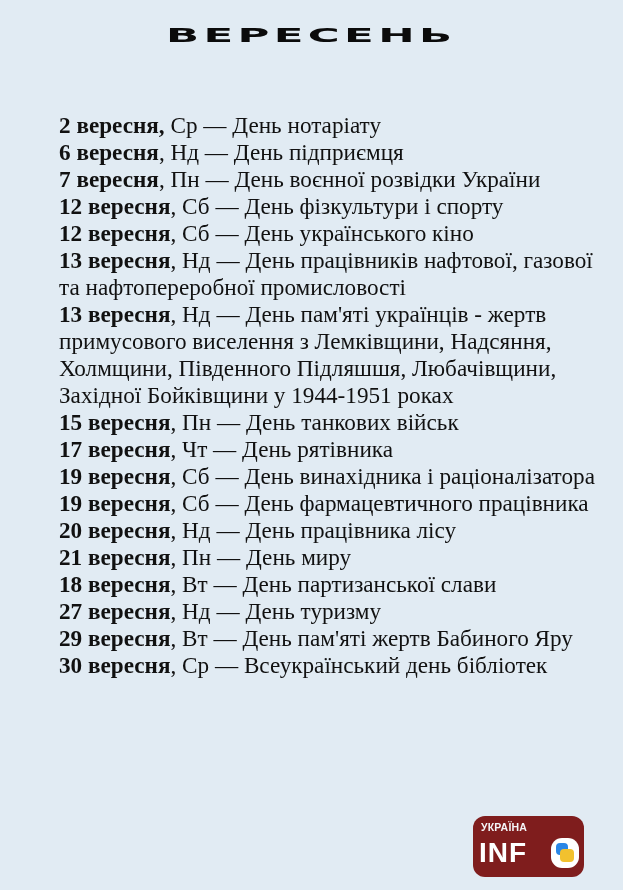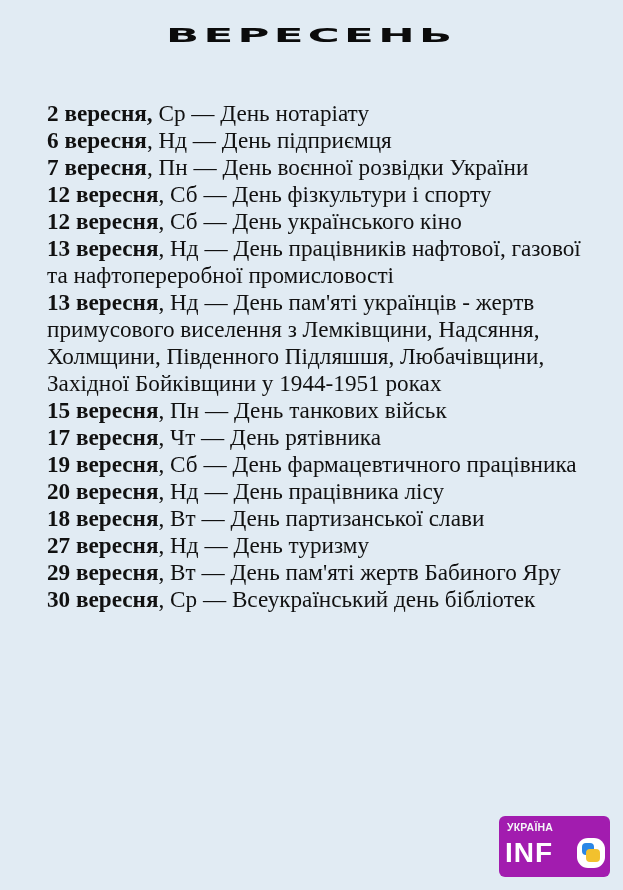--- a/index.html
+++ b/index.html
@@ -32,41 +32,41 @@
     }
     .title span {
       display: inline-block;
       transform: scaleX(1.45);
     }
     .list {
       position: absolute;
       top: 96px;
       left: 43px;
       width: 560px;
-      margin: 4px;
+      margin: 16px;
       padding: 0;
       list-style: none;
       font-size: 23.2px;
       line-height: 27px;
     }
     .entry {
       margin: 0;
       padding: 0;
     }
     .date {
       font-weight: bold;
     }
     .logo {
       position: absolute;
-      left: 499px;
+      left: 473px;
       top: 816px;
       width: 111px;
       height: 61px;
-      background: #a21caf;
-      border-radius: 6px;
+      background: #7f1d1d;
+      border-radius: 12px;
     }
     .logo-top {
       position: absolute;
       left: 8px;
       top: 5px;
       font-family: "Liberation Sans", sans-serif;
       font-weight: bold;
       font-size: 10.5px;
       color: #f4f6f8;
       letter-spacing: 0.2px;
@@ -118,22 +118,24 @@
 <ul class="list">
   <li class="entry"><span class="date">2 вересня,</span><span> Ср — День нотаріату</span></li>
   <li class="entry"><span class="date">6 вересня</span><span>, Нд — День підприємця</span></li>
   <li class="entry"><span class="date">7 вересня</span><span>, Пн — День воєнної розвідки України</span></li>
   <li class="entry"><span class="date">12 вересня</span><span>, Сб — День фізкультури і спорту</span></li>
   <li class="entry"><span class="date">12 вересня</span><span>, Сб — День українського кіно</span></li>
   <li class="entry"><span class="date">13 вересня</span><span>, Нд — День працівників нафтової, газової та нафтопереробної промисловості</span></li>
   <li class="entry"><span class="date">13 вересня</span><span>, Нд — День пам'яті українців - жертв примусового виселення з Лемківщини, Надсяння, Холмщини, Південного Підляшшя, Любачівщини, Західної Бойківщини у 1944-1951 роках</span></li>
   <li class="entry"><span class="date">15 вересня</span><span>, Пн — День танкових військ</span></li>
   <li class="entry"><span class="date">17 вересня</span><span>, Чт — День рятівника</span></li>
+  <li class="entry"><span class="date">19 вересня</span><span>, Сб — День винахідника і раціоналізатора</span></li>
   <li class="entry"><span class="date">19 вересня</span><span>, Сб — День фармацевтичного працівника</span></li>
   <li class="entry"><span class="date">20 вересня</span><span>, Нд — День працівника лісу</span></li>
+  <li class="entry"><span class="date">21 вересня</span><span>, Пн — День миру</span></li>
   <li class="entry"><span class="date">18 вересня</span><span>, Вт — День партизанської слави</span></li>
   <li class="entry"><span class="date">27 вересня</span><span>, Нд — День туризму</span></li>
   <li class="entry"><span class="date">29 вересня</span><span>, Вт — День пам'яті жертв Бабиного Яру</span></li>
   <li class="entry"><span class="date">30 вересня</span><span>, Ср — Всеукраїнський день бібліотек</span></li>
 </ul>
 
 <div class="logo">
   <div class="logo-top">УКРАЇНА</div>
   <div class="logo-main">INF</div>
   <div class="logo-o"></div>

